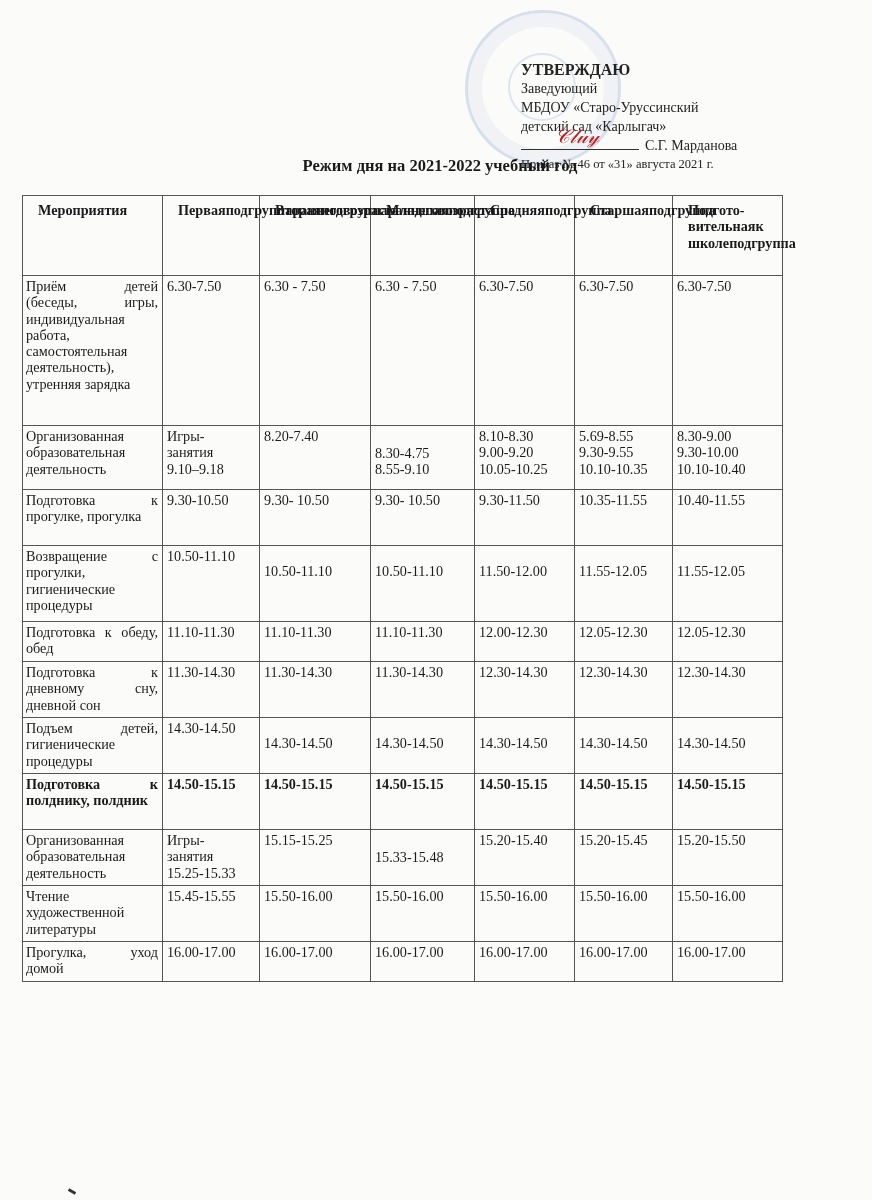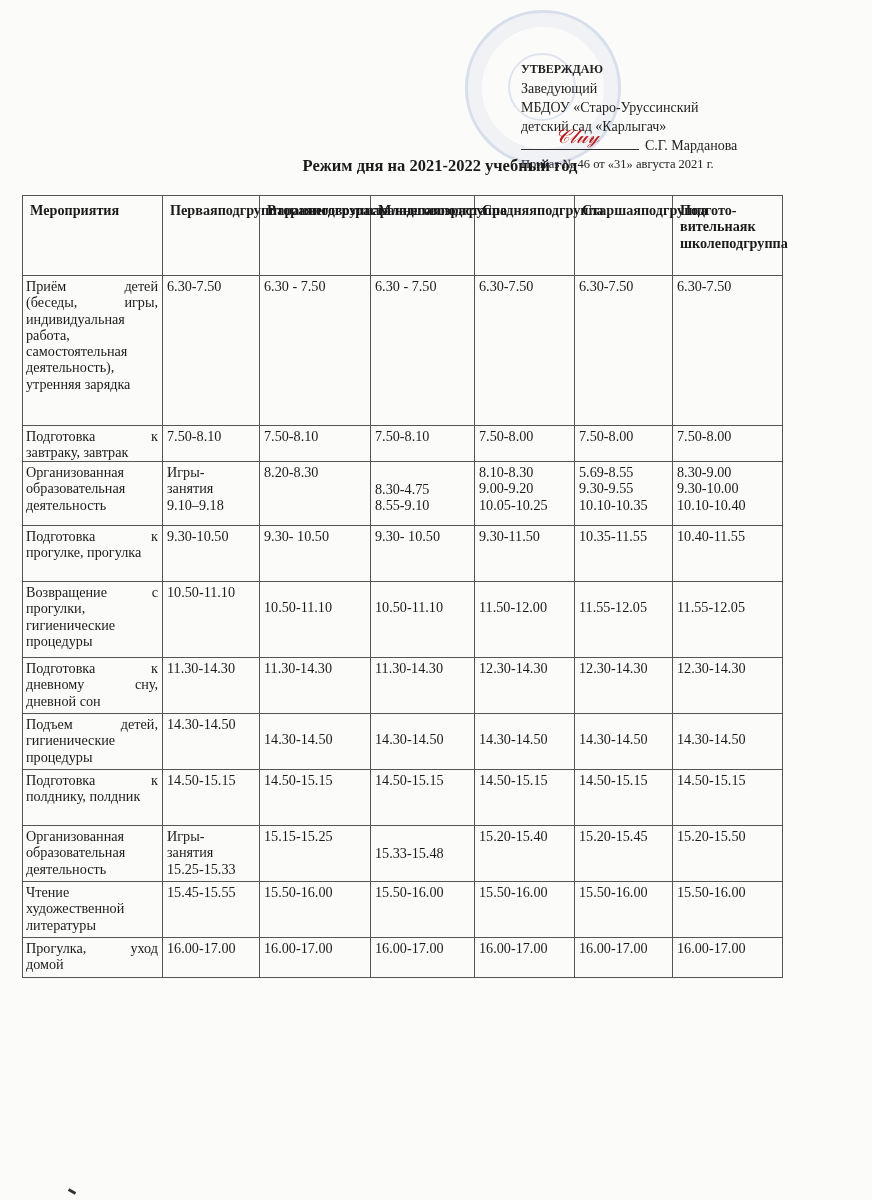--- a/index.html
+++ b/index.html
@@ -3,42 +3,42 @@
 <meta charset="utf-8">
 <style>
   html, body { margin:0; padding:0; }
   body {
     width:872px; height:1200px; background:#fbfbf9; position:relative;
     font-family:"Liberation Serif", "DejaVu Serif", serif; color:#1a1a1a; overflow:hidden;
   }
   .approval {
     position:absolute; left:521px; top:60px; font-size:14px; line-height:19px; color:#222;
   }
-  .approval .strong { font-weight:bold; font-size:12px; }
+  .approval .strong { font-weight:bold; font-size:16px; }
   .approval .sign { white-space:nowrap; }
   .approval .sign .line { display:inline-block; width:118px; border-bottom:1px solid #333; height:12px; position:relative; margin-right:6px; }
   .approval .sign .scribble { position:absolute; left:34px; top:-10px; color:#b91c1c; font-style:italic; font-size:20px; font-family:"DejaVu Serif", serif;text-align:center; }
   .approval .order { font-size:12.5px; }
   .stamp {
     position:absolute; left:465px; top:10px; width:150px; height:150px; border-radius:50%;
     border:3px solid rgba(110,140,200,0.25); box-shadow: inset 0 0 0 14px rgba(110,140,200,0.08);
   }
   .stamp .inner { position:absolute; left:40px; top:40px; width:64px; height:64px; border-radius:50%; border:2px solid rgba(110,140,200,0.2); }
   .title {
     position:absolute; left:4px; width:872px; top:156px; text-align:center;
     font-weight:bold; font-size:16.5px; color:#1a1a1a;
   }
   table.schedule {
     position:absolute; left:22px; top:195px; width:760px; border-collapse:collapse;
     table-layout:fixed; font-size:14.2px; line-height:16.3px;
   }
   table.schedule th, table.schedule td {
     border:1.3px solid #555; vertical-align:top; padding:2px 4px 0 4px; text-align:left;
   }
-  table.schedule th { font-weight:bold; padding-top:6px; padding-left:7px; height:73px; }
+  table.schedule th { font-weight:bold; padding-top:6px; padding-left:15px; height:73px; }
   table.schedule td.activity { text-align:justify; text-align-last:left; padding-left:3px; }
   td .line { display:block; white-space:nowrap; }
   .vmid { padding-top:17px !important; }
   .vlow { padding-top:19px !important; }
   .pen-mark { position:absolute; left:68px; top:1190px; width:8px; height:3px; background:#333; transform:rotate(30deg); }
 </style>
 </head>
 <body>
 
 <div class="stamp">
@@ -94,50 +94,29 @@
         <td>
           <span class="line">6.30-7.50</span>
         </td>
         <td>
           <span class="line">6.30-7.50</span>
         </td>
         <td>
           <span class="line">6.30-7.50</span>
         </td>
       </tr>
-      <tr style="height: 36px;">
-        <td class="activity">Подготовка к завтраку, завтрак</td>
-        <td>
-          <span class="line">7.50-8.10</span>
-        </td>
-        <td>
-          <span class="line">7.50-8.10</span>
-        </td>
-        <td>
-          <span class="line">7.50-8.10</span>
-        </td>
-        <td>
-          <span class="line">7.50-8.00</span>
-        </td>
-        <td>
-          <span class="line">7.50-8.00</span>
-        </td>
-        <td>
-          <span class="line">7.50-8.00</span>
-        </td>
-      </tr>
       <tr style="height: 64px;">
         <td class="activity">Организованная образовательная деятельность</td>
         <td>
           <span class="line">Игры-</span>
           <span class="line">занятия</span>
           <span class="line">9.10–9.18</span>
         </td>
         <td>
-          <span class="line">8.20-8.30</span>
+          <span class="line">8.20-7.40</span>
         </td>
         <td class="vlow">
           <span class="line">8.30-4.75</span>
           <span class="line">8.55-9.10</span>
         </td>
         <td>
           <span class="line">8.10-8.30</span>
           <span class="line">9.00-9.20</span>
           <span class="line">10.05-10.25</span>
         </td>
@@ -187,20 +166,41 @@
         <td class="vmid">
           <span class="line">11.50-12.00</span>
         </td>
         <td class="vmid">
           <span class="line">11.55-12.05</span>
         </td>
         <td class="vmid">
           <span class="line">11.55-12.05</span>
         </td>
       </tr>
+      <tr style="height: 40px;">
+        <td class="activity">Подготовка к обеду, обед</td>
+        <td>
+          <span class="line">11.10-11.30</span>
+        </td>
+        <td>
+          <span class="line">11.10-11.30</span>
+        </td>
+        <td>
+          <span class="line">11.10-11.30</span>
+        </td>
+        <td>
+          <span class="line">12.00-12.30</span>
+        </td>
+        <td>
+          <span class="line">12.05-12.30</span>
+        </td>
+        <td>
+          <span class="line">12.05-12.30</span>
+        </td>
+      </tr>
       <tr style="height: 56px;">
         <td class="activity">Подготовка к дневному сну, дневной сон</td>
         <td>
           <span class="line">11.30-14.30</span>
         </td>
         <td>
           <span class="line">11.30-14.30</span>
         </td>
         <td>
           <span class="line">11.30-14.30</span>
@@ -229,21 +229,21 @@
         <td class="vmid">
           <span class="line">14.30-14.50</span>
         </td>
         <td class="vmid">
           <span class="line">14.30-14.50</span>
         </td>
         <td class="vmid">
           <span class="line">14.30-14.50</span>
         </td>
       </tr>
-      <tr style="height: 56px;">
+      <tr style="height: 56px; font-weight: bold;">
         <td class="activity">Подготовка к полднику, полдник</td>
         <td>
           <span class="line">14.50-15.15</span>
         </td>
         <td>
           <span class="line">14.50-15.15</span>
         </td>
         <td>
           <span class="line">14.50-15.15</span>
         </td>

